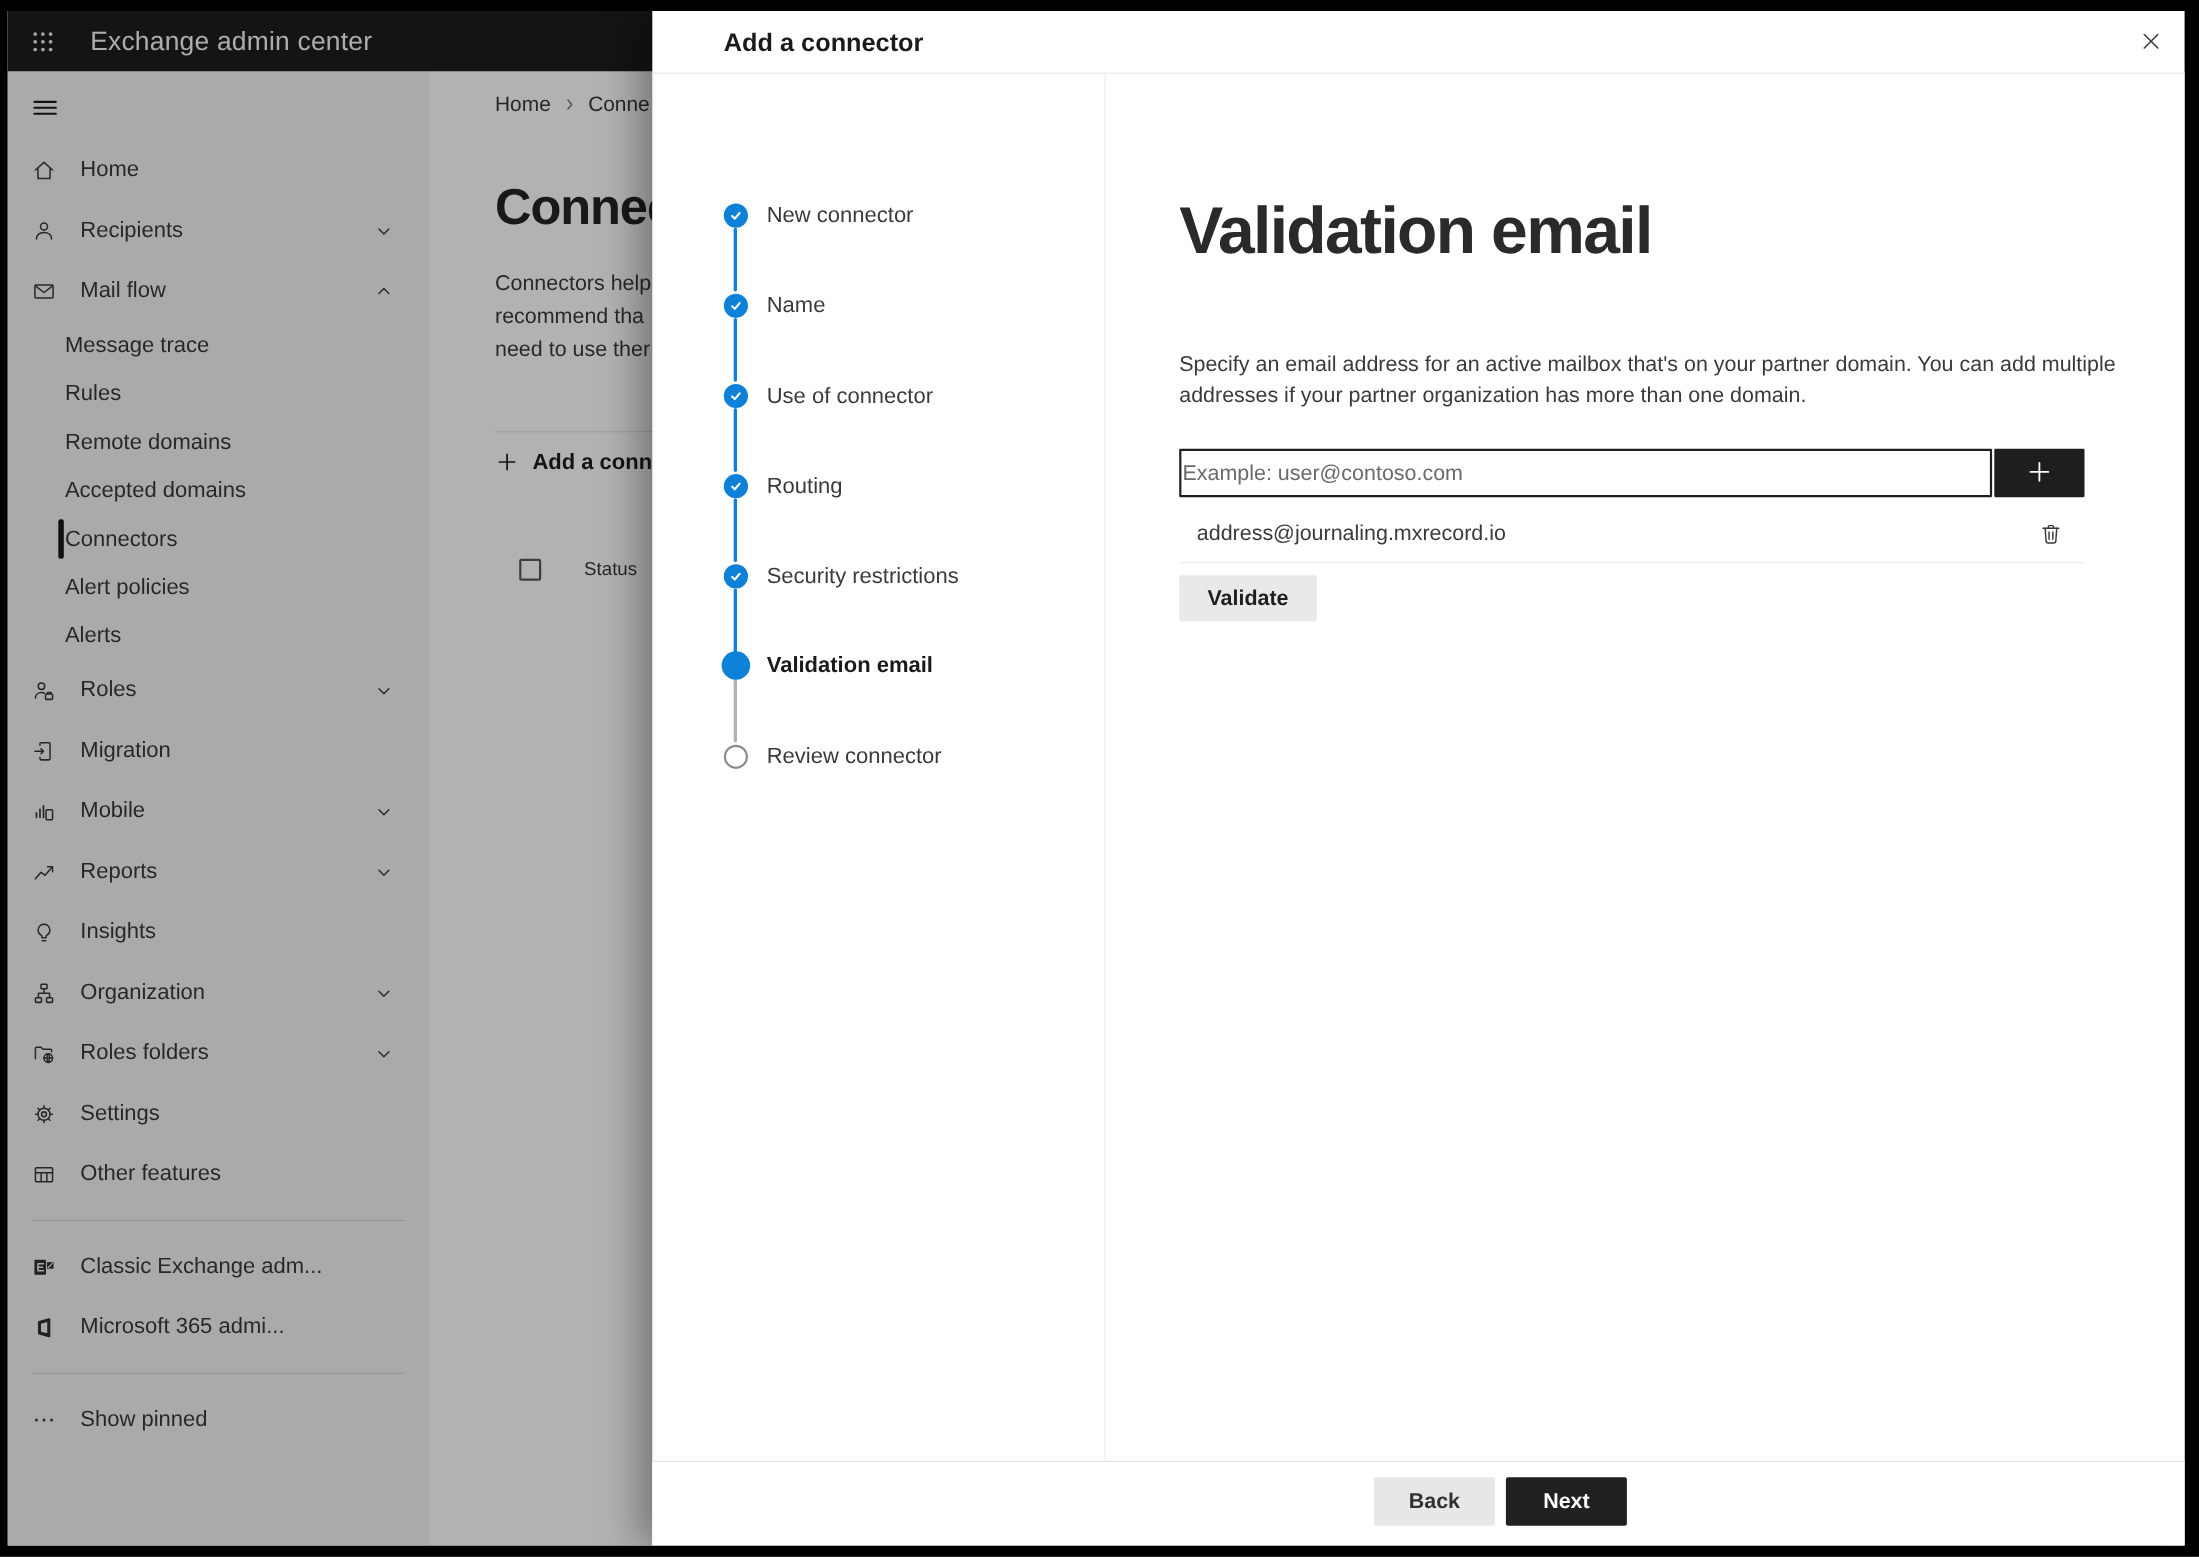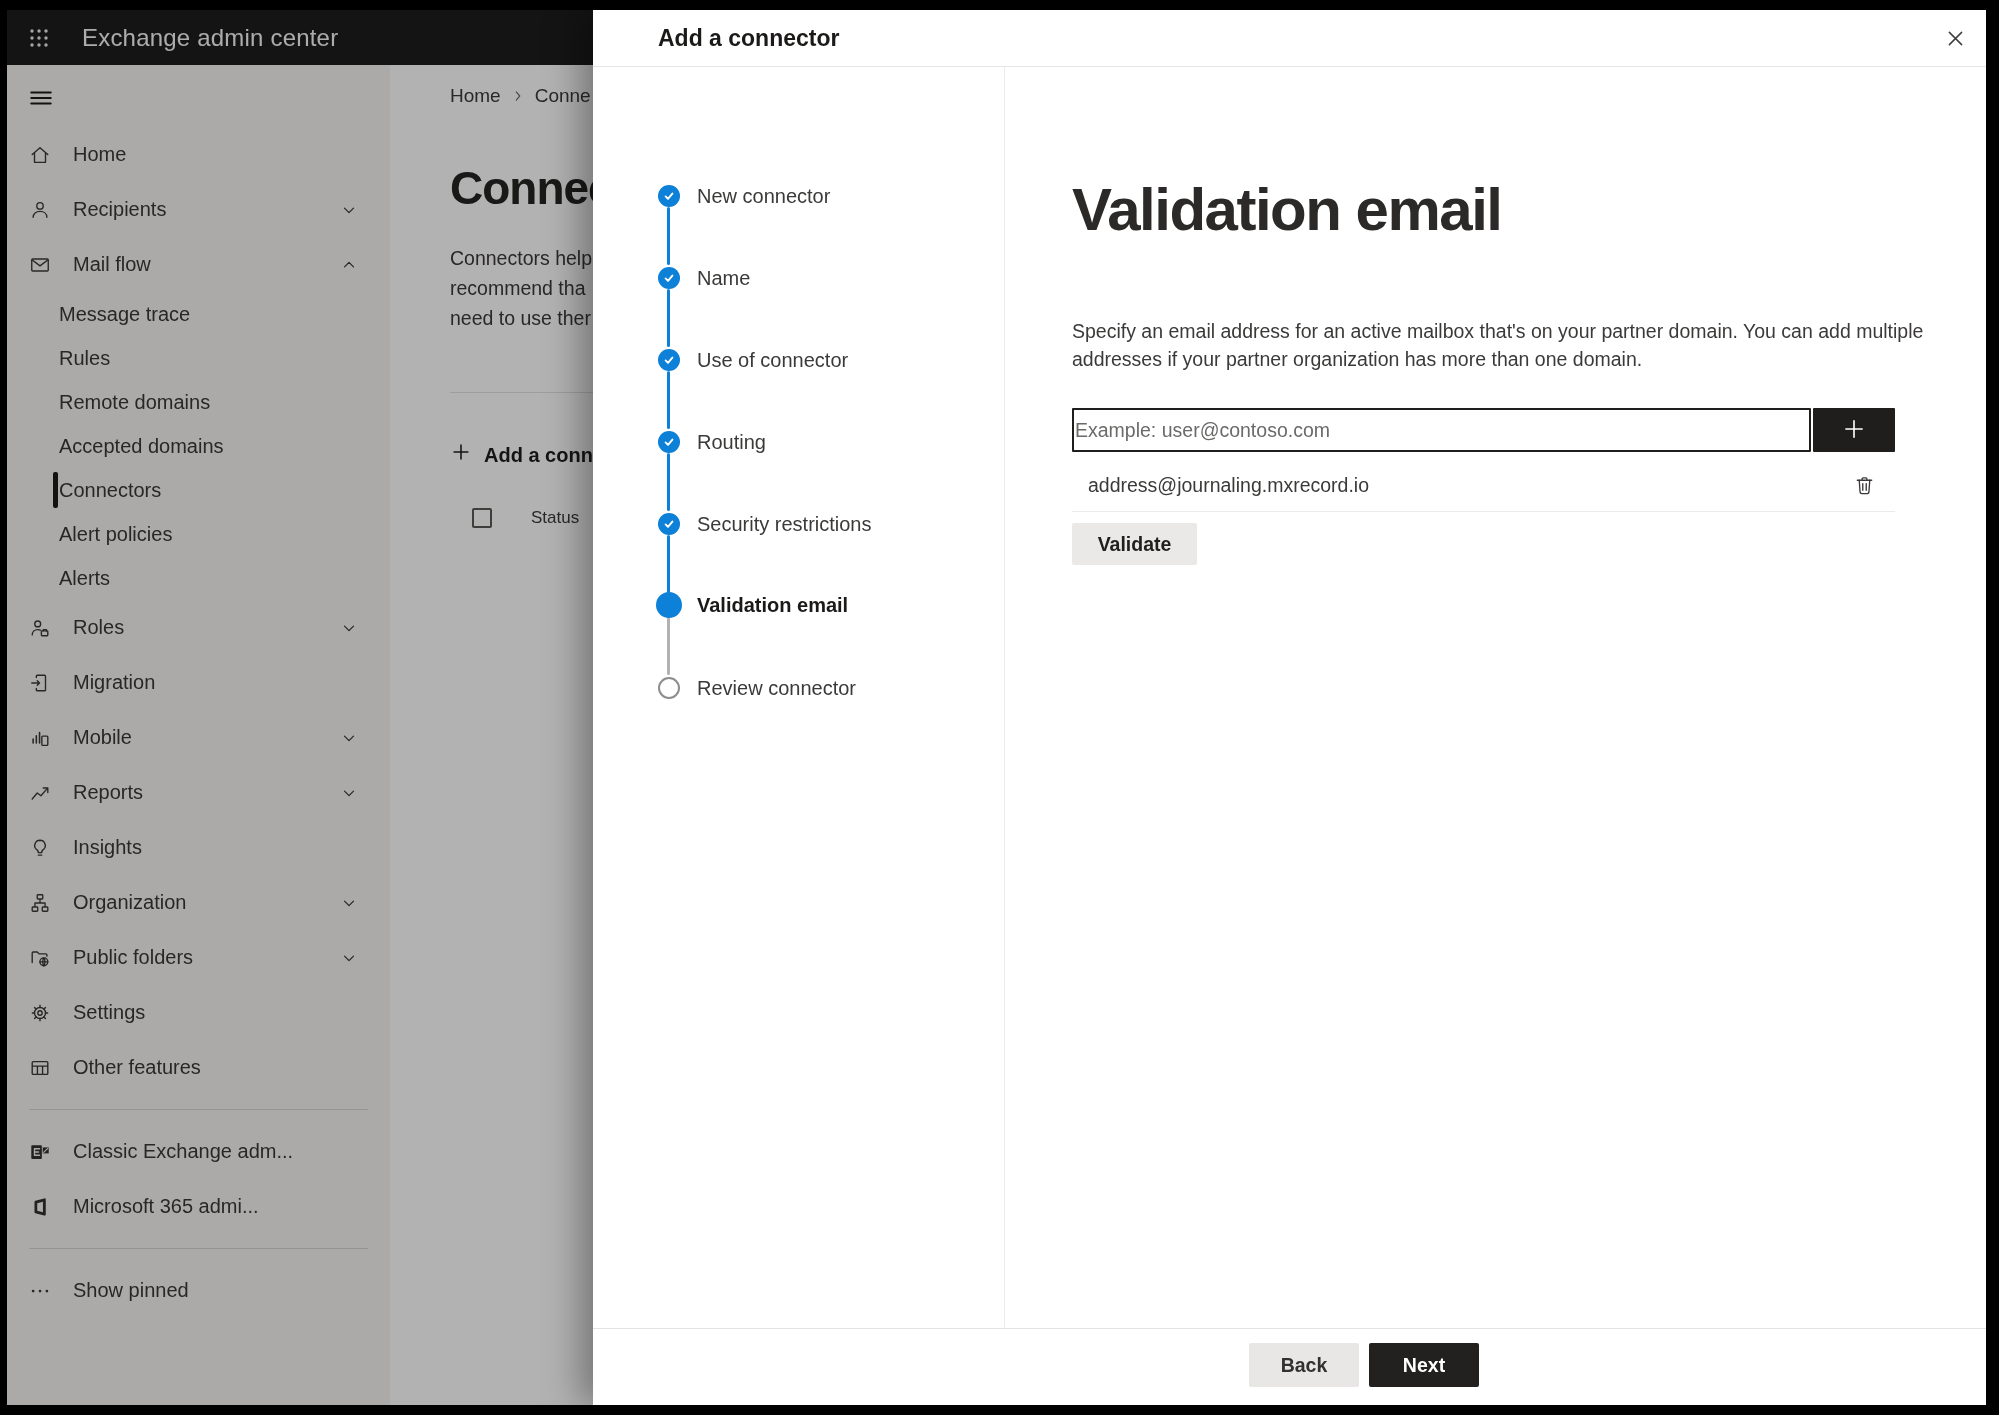--- a/index.html
+++ b/index.html
@@ -26,21 +26,21 @@
 
   
   .page{position:absolute;left:383px;top:55px;right:0;bottom:0;background:#fff;}
   .crumbs{position:absolute;left:60px;top:19px;width:143px;height:24px;display:flex;align-items:center;overflow:hidden;white-space:nowrap;font-size:19px;color:#3b3a39;}
   .crumbs .sep{margin:2px 10px 0 10px;flex:none;}
   .page-title{position:absolute;left:60px;top:96px;width:143px;height:58px;overflow:hidden;white-space:nowrap;
               font-size:46px;font-weight:700;letter-spacing:-1px;color:#252423;}
   .page-intro{position:absolute;left:60px;top:178px;width:143px;overflow:hidden;font-size:19.5px;line-height:30px;color:#3b3a39;}
   .page-intro div{white-space:nowrap;}
   .page-divider{position:absolute;left:60px;top:327px;width:160px;height:1px;background:#e3e1df;}
-  .add-conn{position:absolute;left:60px;top:344px;width:143px;height:30px;display:flex;align-items:flex-end;overflow:hidden;cursor:pointer;margin-top:28px;}
+  .add-conn{position:absolute;left:60px;top:344px;width:143px;height:30px;display:flex;align-items:flex-start;overflow:hidden;cursor:pointer;}
   .add-conn .lbl{font-size:20px;font-weight:700;color:#1f1e1d;margin-left:12px;white-space:nowrap;}
   .chk{position:absolute;left:82px;top:443px;width:20px;height:20px;border:2px solid #5b5955;border-radius:2px;background:#fff;cursor:pointer;}
   .status-h{position:absolute;left:141px;top:443px;font-size:17px;color:#3b3a39;cursor:pointer;}
 
   
   .dim{position:absolute;inset:0;background:rgba(0,0,0,.30);z-index:5;}
 
   
   .panel{position:absolute;left:586px;top:0;right:0;bottom:0;background:#fff;z-index:10;
          box-shadow:-12px 0 34px rgba(0,0,0,.35);}
@@ -260,21 +260,21 @@
     </div>
 
     <div class="nav-item">
       <span class="nav-icon">
         <svg width="22" height="22" viewBox="0 0 24 24" stroke="#3a3938" stroke-width="1.5" fill="none" stroke-linecap="round" stroke-linejoin="round">
               <path d="M3.5 17 V6.5 a1 1 0 0 1 1-1 h4.5 l2 2 h7.5 a1 1 0 0 1 1 1 V10"></path>
               <circle cx="16.2" cy="16.2" r="4.3"></circle>
               <path d="M11.9 16.2 h8.6 M16.2 11.9 c1.6 1.3 1.6 7.3 0 8.6 M16.2 11.9 c-1.6 1.3 -1.6 7.3 0 8.6"></path>
             </svg>
       </span>
-      <span class="nav-label">Public folders</span>
+      <span class="nav-label">Roles folders</span>
       <span class="nav-chevron">
         <svg width="18" height="18" viewBox="0 0 24 24" stroke="#3a3938" stroke-width="1.7" fill="none" stroke-linecap="round" stroke-linejoin="round">
               <path d="M6 9.5 L12 15.5 L18 9.5"></path>
             </svg>
       </span>
     </div>
 
     <div class="nav-item">
       <span class="nav-icon">
         <svg width="22" height="22" viewBox="0 0 24 24" stroke="#3a3938" stroke-width="1.5" fill="none" stroke-linecap="round">

